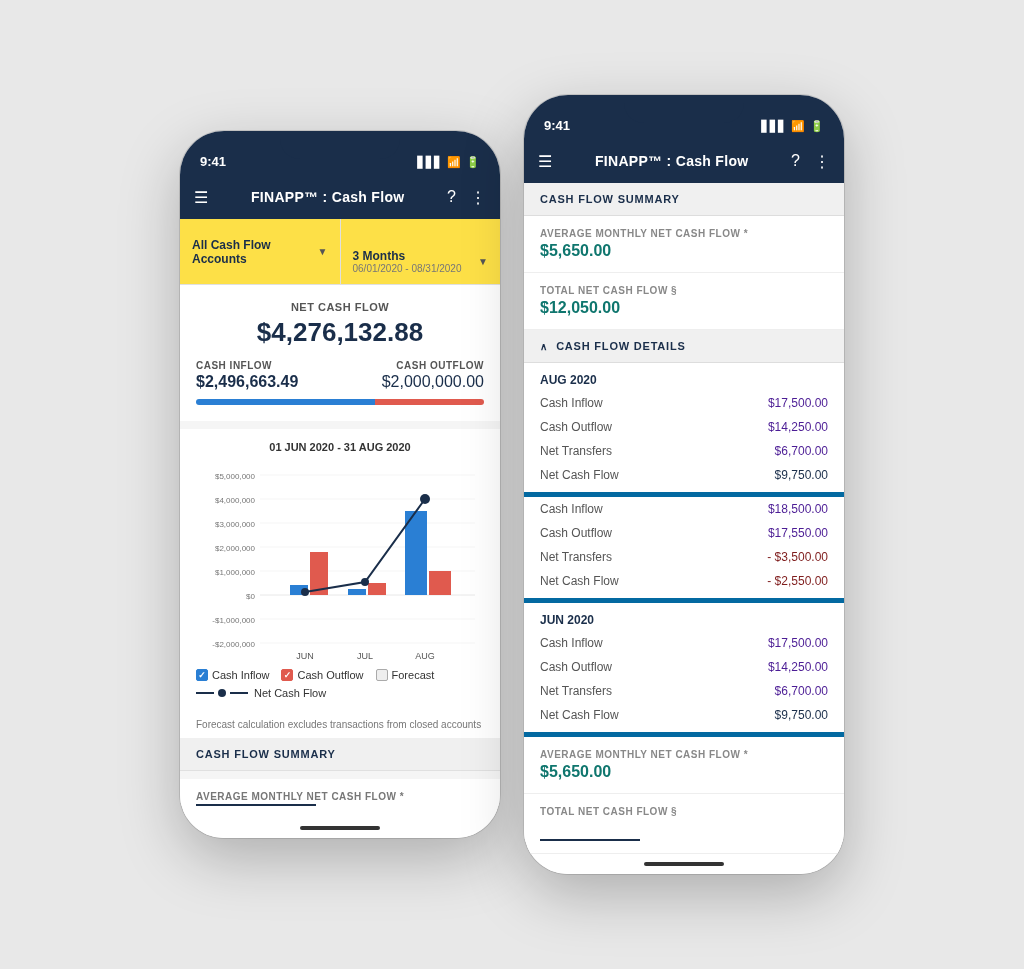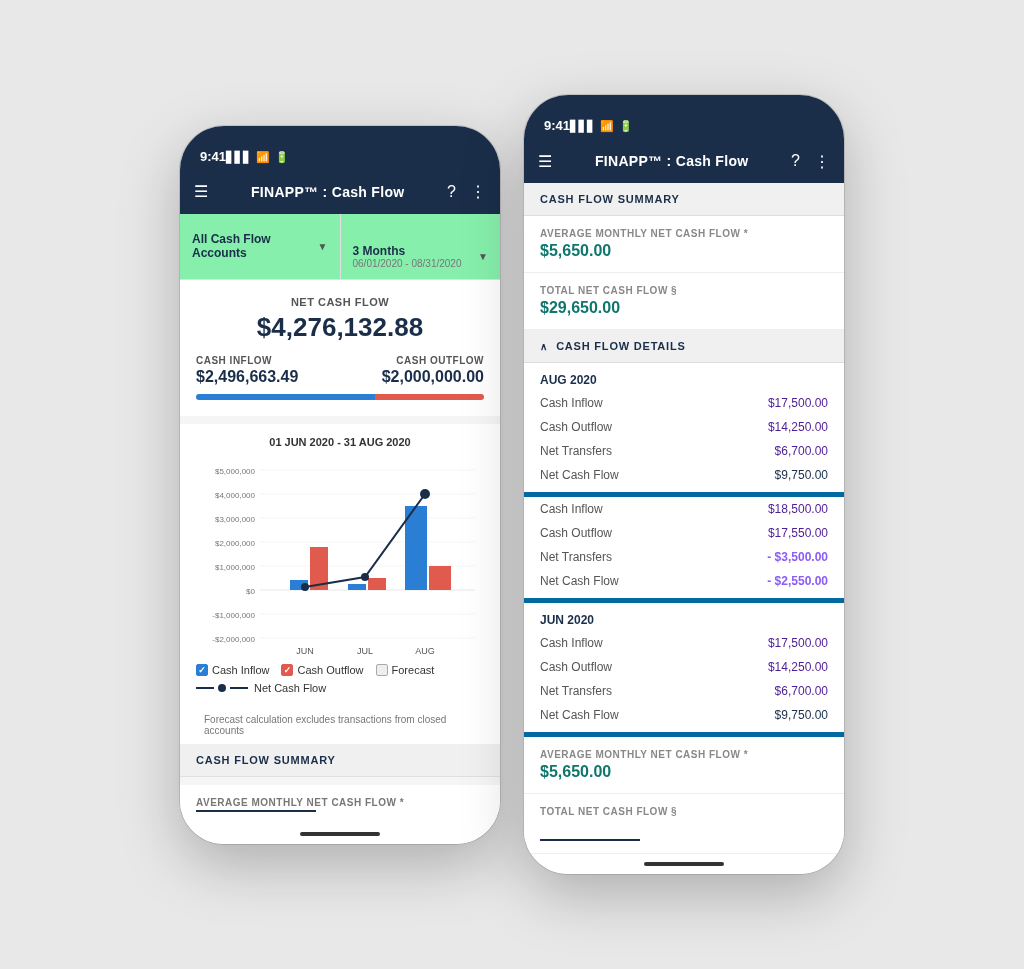--- a/index.html
+++ b/index.html
@@ -37,21 +37,21 @@
       height: 28px;
       background: #1a2e4a;
       border-radius: 0 0 20px 20px;
       z-index: 10;
     }
     .status-bar {
       background: #1a2e4a;
       height: 44px;
       display: flex;
       align-items: flex-end;
-      justify-content: flex-start;
+      justify-content: space-between;
       padding: 0 20px 6px;
       flex-shrink: 0;
     }
     .status-time {
       color: #fff;
       font-size: 13px;
       font-weight: 600;
     }
     .status-icons {
       display: flex;
@@ -92,21 +92,21 @@
     }
     .phone-content {
       flex: 1;
       overflow-y: auto;
       background: #f5f5f5;
     }
     .phone-content::-webkit-scrollbar { display: none; }
 
     
     .filter-bar {
-      background: #86efac;
+      background: #fde047;
       display: flex;
       align-items: stretch;
       border-bottom: 1px solid #e0e0e0;
     }
     .filter-item {
       flex: 1;
       padding: 10px 12px;
       display: flex;
       align-items: center;
       justify-content: space-between;
@@ -152,21 +152,21 @@
       letter-spacing: 0.5px;
       margin-bottom: 2px;
     }
     .io-amount-inflow {
       font-size: 16px;
       font-weight: 700;
       color: #1a2e4a;
     }
     .io-amount-outflow {
       font-size: 16px;
-      font-weight: 700;
+      font-weight: 400;
       color: #1a2e4a;
       margin-left: 48px;
     }
     .progress-bar-container {
       display: flex;
       height: 6px;
       border-radius: 3px;
       overflow: hidden;
       margin-top: 4px;
     }
@@ -215,21 +215,21 @@
     }
     .net-cf-legend {
       display: flex;
       align-items: center;
       gap: 6px;
       margin-top: 6px;
     }
     .forecast-note {
       font-size: 10px;
       color: #777;
-      padding: 8px 24px;
+      padding: 8px 16px;
       background: #fff;
     }
 
     .cash-flow-summary-section {
       background: #fff;
       margin-top: 8px;
       padding: 12px 16px;
     }
     .section-header {
       font-size: 11px;
@@ -307,21 +307,21 @@
     }
     .month-row {
       display: flex;
       justify-content: space-between;
       padding: 5px 16px;
       font-size: 12px;
       color: #333;
     }
     .month-row-label { color: #555; }
     .amount-blue { color: #4c1d95; font-weight: 400; }
-    .amount-red { color: #8b5cf6; font-weight: 700; margin-left: 37px; }
+    .amount-red { color: #7f1d1d; font-weight: 400; margin-left: 37px; }
     .amount-dark { color: #1a2e4a; font-weight: 500; }
     .phone-bottom-home {
       height: 20px;
       background: #fff;
       display: flex;
       align-items: center;
       justify-content: center;
     }
     .home-indicator {
       width: 80px;
@@ -509,21 +509,21 @@
 
       <div class="p2-section-header">CASH FLOW SUMMARY</div>
 
       <div class="p2-summary-block">
         <div class="p2-sum-label">AVERAGE MONTHLY NET CASH FLOW *</div>
         <div class="p2-sum-amount">$5,650.00</div>
       </div>
 
       <div class="p2-summary-block">
         <div class="p2-sum-label">TOTAL NET CASH FLOW §</div>
-        <div class="p2-sum-amount">$29,650.00</div>
+        <div class="p2-sum-amount">$12,050.00</div>
       </div>
 
       <div class="p2-details-header">
         <span class="chevron-up">∧</span>
         <span>CASH FLOW DETAILS</span>
       </div>
 
       <div class="month-block">
         <div class="month-header">AUG 2020</div>
         <div class="month-row">

